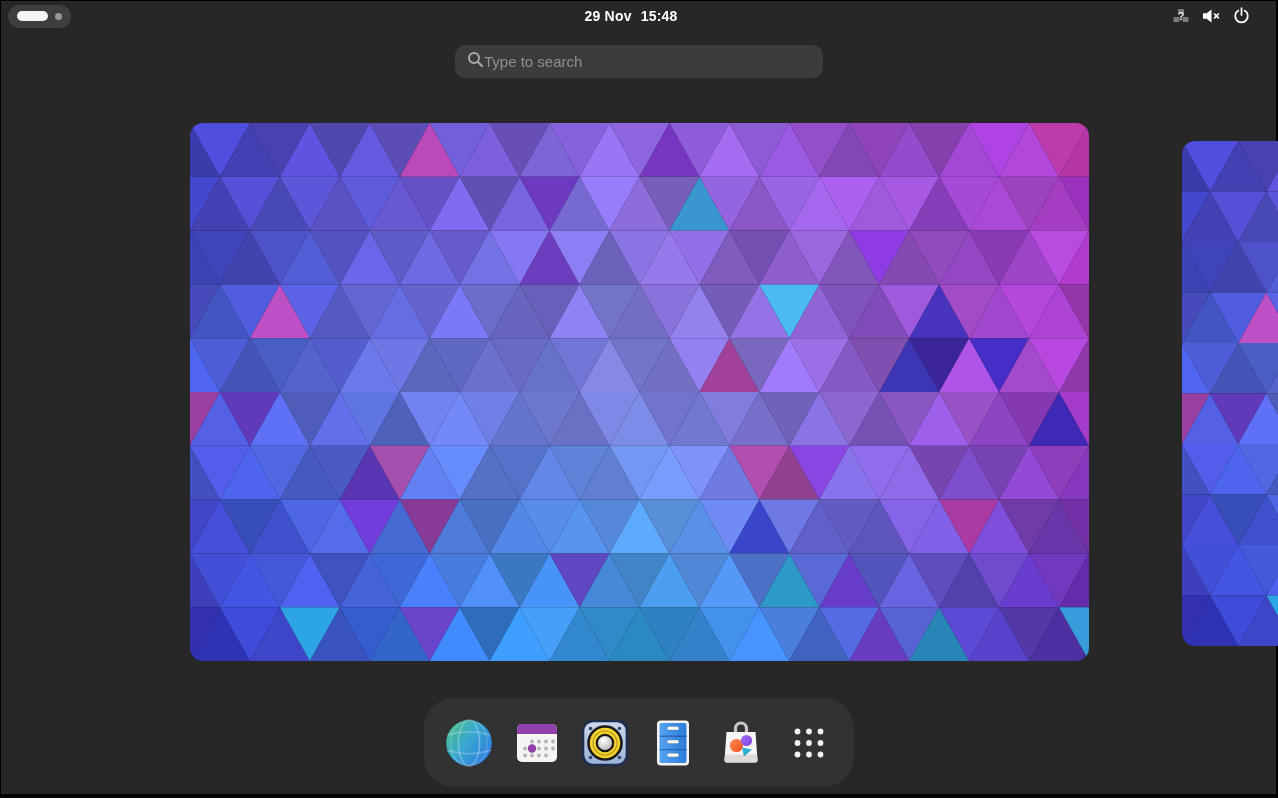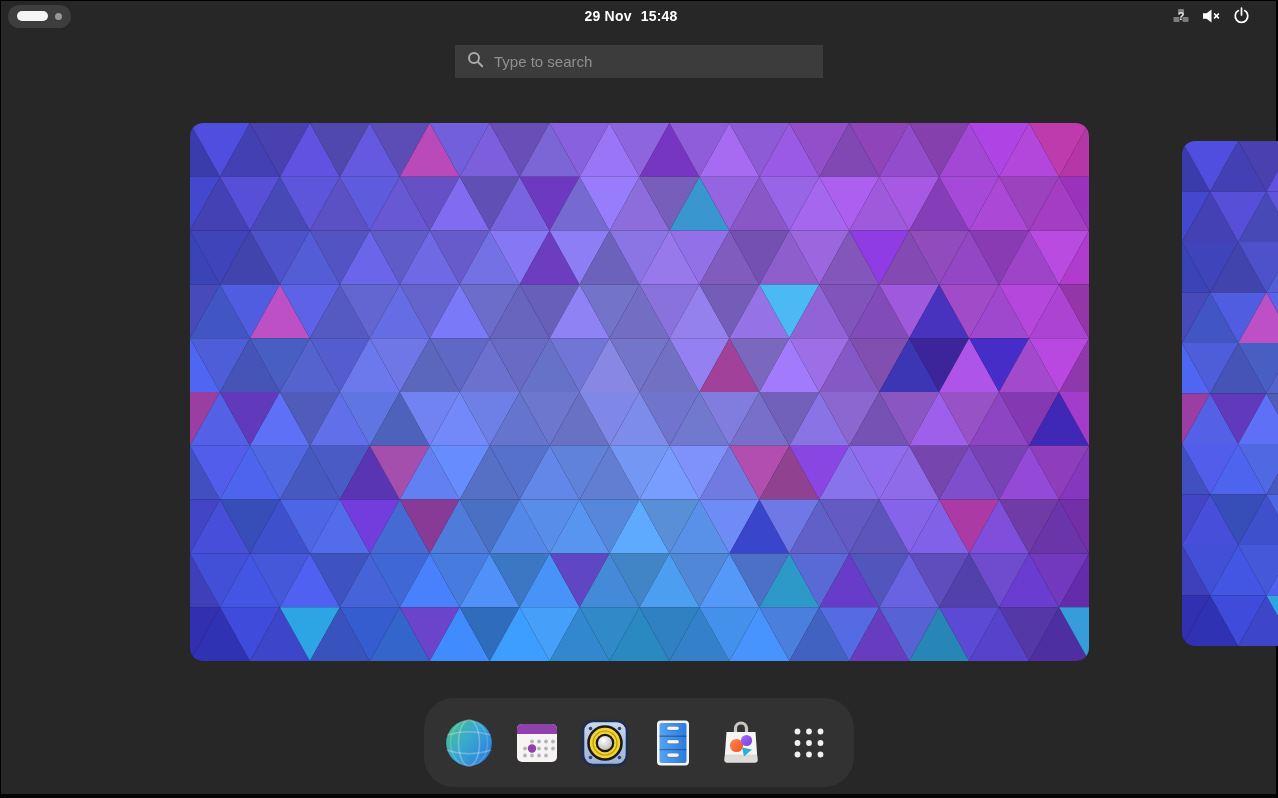--- a/index.html
+++ b/index.html
@@ -33,22 +33,22 @@
     height:31px; display:flex; align-items:center; gap:9px;
     color:#fff; font-size:14px; font-weight:bold; letter-spacing:.2px;
     cursor:pointer;
   }
   #status-area { display:flex; align-items:center; gap:12px; height:31px; cursor:pointer; padding-right:4px; }
   #status-area svg { display:block; }
 
   
   #search {
     position:absolute; left:455px; top:45px; width:368px; height:33px;
-    background:#3c3c3c; border-radius:0;
-    display:flex; align-items:center; padding:12px 12px; gap:10px;
+    background:#3c3c3c; border-radius:10px;
+    display:flex; align-items:center; padding:12px 12px; gap:0;
   }
   #search input {
     flex:1; background:transparent; border:none; outline:none;
     color:#d8d8d8; font-size:15px;
     font-family:"Liberation Sans","DejaVu Sans",sans-serif;
   }
   #search input::placeholder { color:#8f8f8f; opacity:1; }
 
   
   .workspace {

